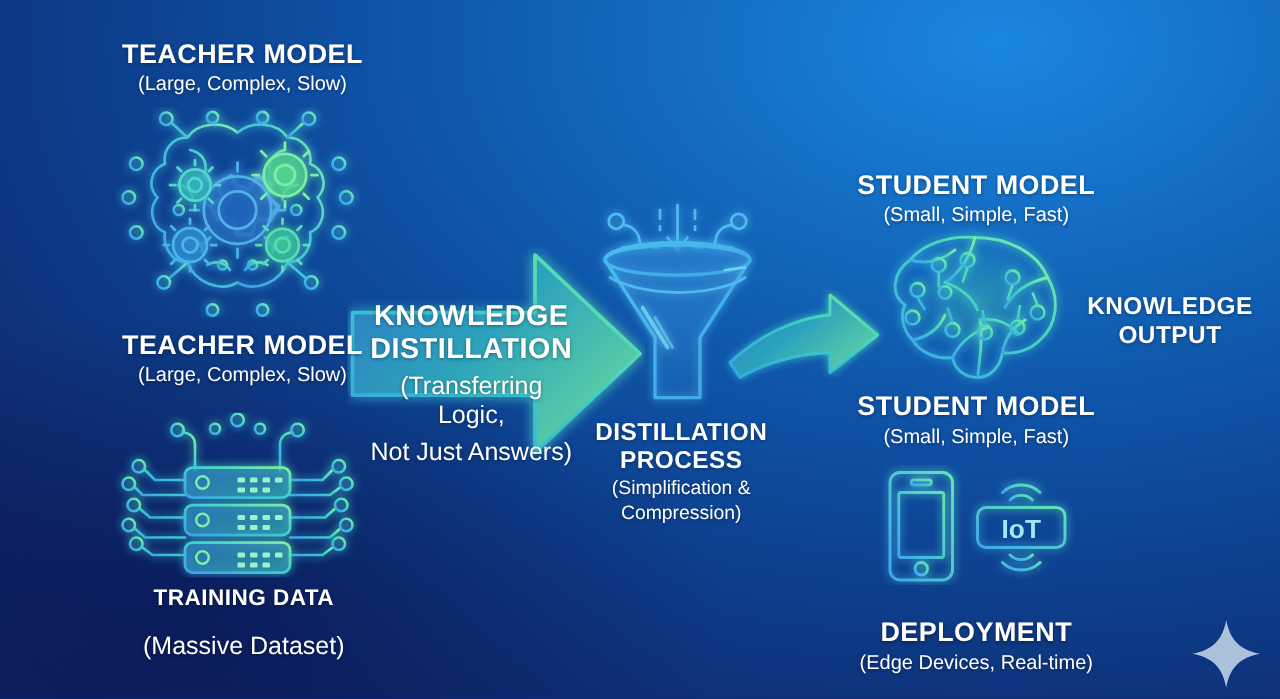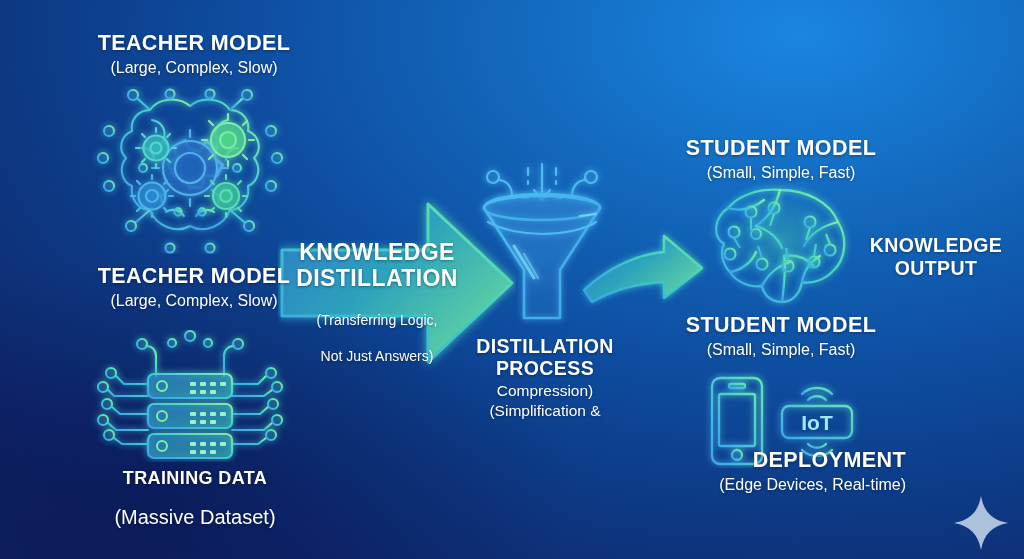--- a/index.html
+++ b/index.html
@@ -31,35 +31,35 @@
   .t-teacher2{left:60px;top:264px;width:268px;}
   .t-teacher2 .ttl{font-size:21.5px;}
   .t-teacher2 .sub{font-size:16px;margin-top:3px;}
 
   .t-training{left:70px;top:468px;width:250px;}
   .t-training .ttl{font-size:18px;}
   .t-training .sub{font-size:20px;margin-top:17px;}
 
   .t-arrow{left:292px;top:240px;width:170px;z-index:6;}
   .t-arrow .ttl{font-size:23px;line-height:1.12;}
-  .t-arrow .sub{font-size:14px;line-height:1.18;margin-top:20px;}
+  .t-arrow .sub{font-size:20px;line-height:1.18;margin-top:6px;}
 
   .t-distill{left:460px;top:336px;width:170px;}
   .t-distill .ttl{font-size:19.5px;line-height:1.12;}
   .t-distill .sub{font-size:15.5px;line-height:1.18;margin-top:2px;}
 
   .t-student1{left:666px;top:136px;width:230px;}
   .t-student1 .ttl{font-size:21.5px;}
   .t-student1 .sub{font-size:16px;margin-top:3px;}
 
   .t-student2{left:666px;top:313px;width:230px;}
   .t-student2 .ttl{font-size:21.5px;}
   .t-student2 .sub{font-size:16px;margin-top:3px;}
 
-  .t-deploy{left:656px;top:448px;width:250px;text-align:right;}
+  .t-deploy{left:656px;top:494px;width:250px;}
   .t-deploy .ttl{font-size:21.5px;}
   .t-deploy .sub{font-size:16px;margin-top:3px;}
 
   .t-optimized{left:852px;top:234px;width:168px;}
   .t-optimized .ttl{font-size:19.5px;line-height:1.18;}
 
   .ico{position:absolute;}
   #icon-brain-gears{left:92px;top:86px;width:196px;height:168px;}
   #icon-server{left:86px;top:330px;width:208px;height:132px;}
   #icon-funnel{left:468px;top:150px;width:148px;height:180px;}
@@ -351,22 +351,22 @@
       <path d="M20 72 C34 80 56 84 74 84 C94 84 116 80 128 72" fill="none" stroke="#4fb9f0" stroke-width="2.2" stroke-linecap="round"></path>
       <path d="M46 96 L66 128" stroke="#6fd4f6" stroke-width="3" stroke-linecap="round" fill="none" opacity=".85"></path>
       <path d="M56 104 L70 128" stroke="#6fd4f6" stroke-width="2.4" stroke-linecap="round" fill="none" opacity=".6"></path>
       <path d="M112 66 L128 64" stroke="#6fd4f6" stroke-width="2.2" stroke-linecap="round" fill="none"></path>
     </g>
   </svg>
 
   <div class="txt t-distill">
     <div class="ttl">DISTILLATION</div>
     <div class="ttl">PROCESS</div>
+    <div class="sub">(Simplification &amp;</div>
     <div class="sub">Compression)</div>
-    <div class="sub">(Simplification &amp;</div>
   </div>
 
   <svg id="arrow-small" class="ico" viewBox="0 0 130 84">
     <path d="M6 62 C34 36 64 26 86 24 L86 8 L124 40 L86 70 L86 54 C66 55 38 60 14 74 Z" fill="url(#gArrowFill)" stroke="url(#gStroke)" stroke-width="2.4" stroke-linejoin="round" filter="url(#fGlow)" opacity=".95"></path>
   </svg>
 
   <div class="glow"></div>
   <svg class="ico" id="icon-brain-profile" viewBox="0 0 180 136">
     <g filter="url(#fGlow)" fill="none" stroke="url(#gProfile)" stroke-width="2.3" stroke-linecap="round" stroke-linejoin="round">
       <path d="M36 66 C24 58 26 40 40 30 C50 18 70 10 92 12 C118 12 142 24 150 44

